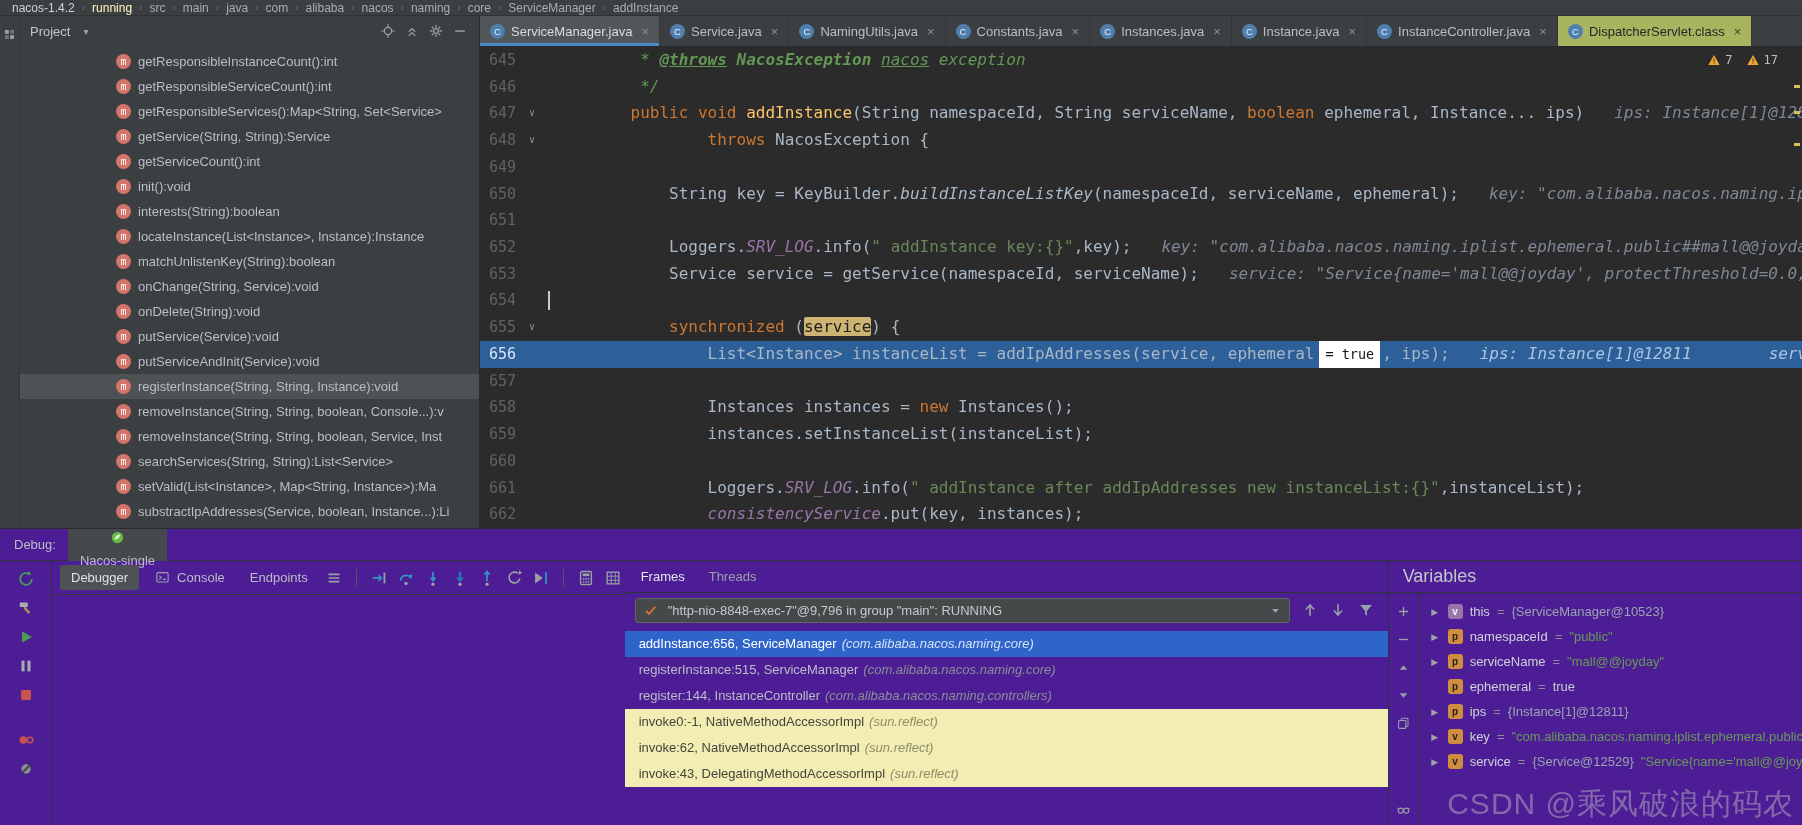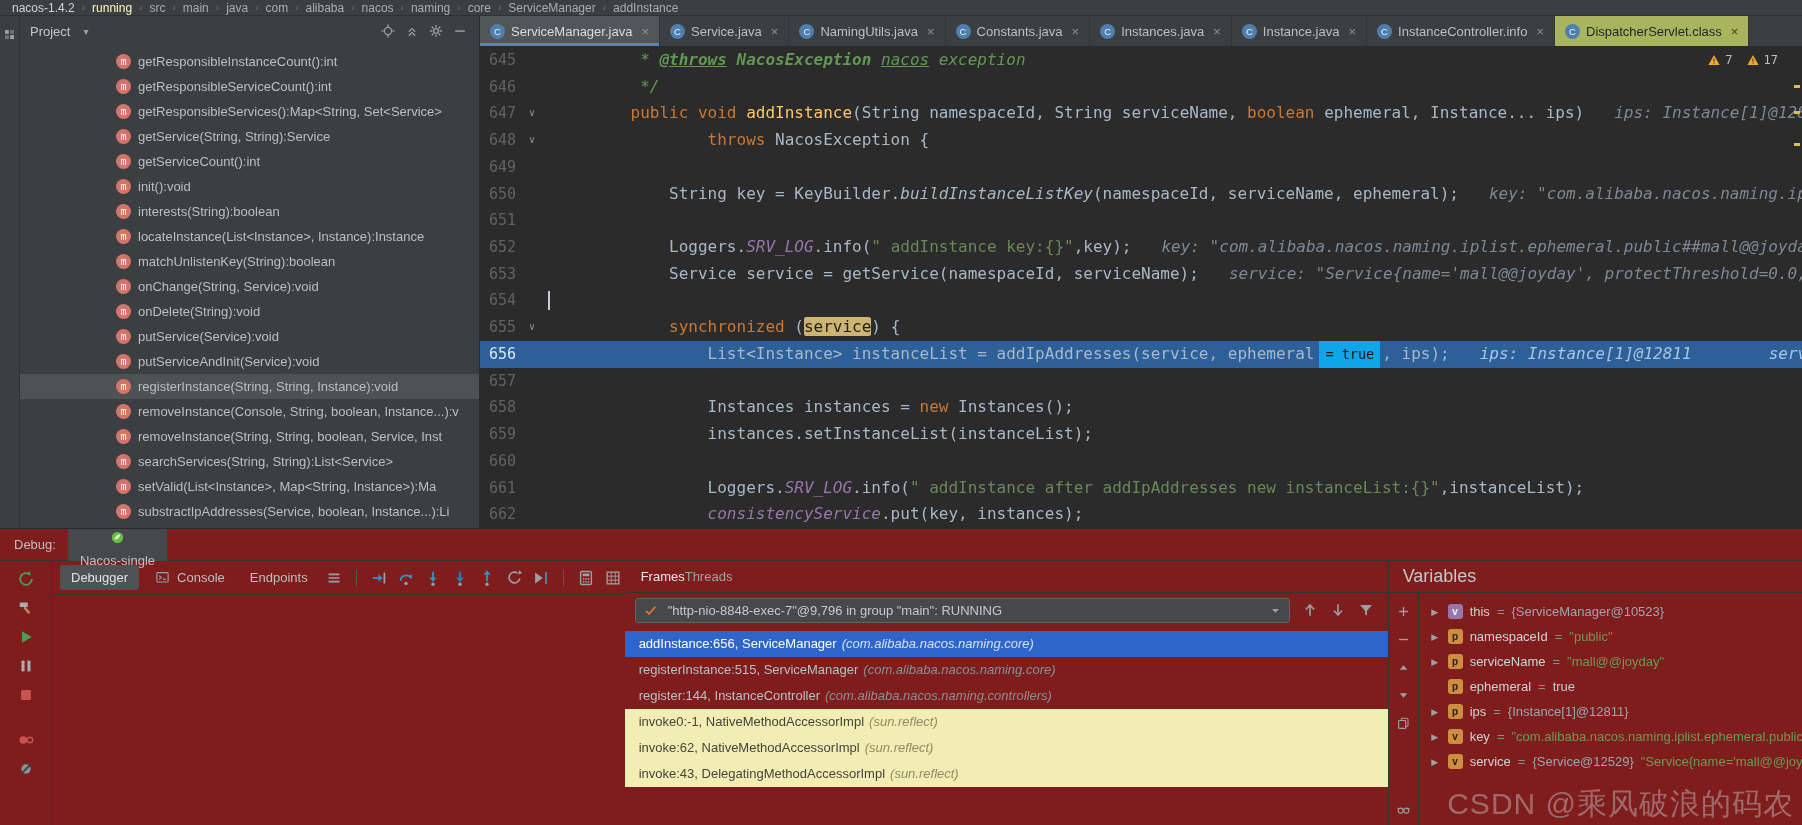--- a/index.html
+++ b/index.html
@@ -55,51 +55,51 @@
   .tok.kw{color:#cc7832;}
   .tok.str{color:#6a8759;}
   .tok.doc{color:#629755;font-style:italic;}
   .tok.doctag{color:#629755;font-style:italic;font-weight:bold;text-decoration:underline;}
   .tok.docb{color:#629755;font-style:italic;font-weight:bold;}
   .tok.docu{color:#629755;font-style:italic;text-decoration:underline;}
   .tok.mdecl{color:#ffc66b;}
   .tok.sfield{color:#9876aa;font-style:italic;}
   .tok.scall{font-style:italic;}
   .tok.hl{background:#cdb472;color:#1d1d1d;border-radius:2px;}
-  .tok.chip{background:#0ea5e9;color:#10161c;border-radius:4px;padding:17px 6px;margin-left:5px;margin-right:2px;font-size:13.5px;}
+  .tok.chip{background:#ffffff;color:#10161c;border-radius:4px;padding:17px 6px;margin-left:5px;margin-right:2px;font-size:13.5px;}
   .hint{color:#7e8894;font-style:italic;margin-left:30px;}
   .cline.exec .hint{color:#aac4e2;}
   .inspections{position:absolute;top:5px;right:24px;display:flex;align-items:center;gap:12px;font-size:12px;color:#bcbec4;z-index:5;}
   .warn{display:flex;align-items:center;gap:3px;}
   .warn .icn{width:16px;height:16px;}
   .warn .icn svg{width:14px;height:14px;}
   .stripe{position:absolute;right:0;top:0;bottom:0;width:10px;}
   .stripe .mark{position:absolute;right:2px;width:6px;height:3px;background:#d9bf55;}
 
   
   .debug{position:absolute;left:0;top:528px;width:100%;height:297px;display:flex;flex-direction:column;
-    border-top:1px solid #282b2d;background:#7f1d1d;}
+    border-top:1px solid #282b2d;background:#4c1d95;}
   .debug-header{height:32px;flex:0 0 auto;display:flex;align-items:center;gap:12px;padding-left:14px;font-size:13px;border-bottom:1px solid #313437;}
   .session-tab{display:flex;align-items:center;gap:6px;padding:0 12px;height:32px;background:#45494b;flex-direction:column;}
   .session-tab .icn{width:18px;height:18px;}
   .session-tab .icn svg{width:15px;height:15px;}
   .session-close{color:#8d9297;font-size:13px;}
   .debug-body{flex:1;display:flex;min-height:0;}
   .dstrip{width:52px;flex:0 0 auto;border-right:1px solid #313437;display:flex;flex-direction:column;align-items:center;padding-top:6px;gap:5px;}
   .dstrip .icn:nth-child(5){margin-bottom:16px;}
   .dmain{flex:1;min-width:0;display:flex;flex-direction:row;}
   .dtoolbar{height:34px;flex:0 0 auto;display:flex;align-items:center;gap:3px;padding-left:8px;border-bottom:1px solid #313437;}
   .dtab{display:flex;align-items:center;gap:6px;padding:5px 11px;border-radius:3px;font-size:13px;color:#bcbec4;}
   .dtab.active{background:#4e5254;color:#e0e2e4;}
   .dtab .icn{width:18px;height:18px;}
   .dtab .icn svg{width:15px;height:15px;}
   .vsep{width:1px;height:18px;background:#55585a;margin:0 7px;}
   .dcontent{flex:1;display:flex;min-height:0;}
   .frames-panel{width:764px;min-width:764px;display:flex;flex-direction:column;border-right:1px solid #313437;}
-  .ftabs{height:32px;flex:0 0 auto;display:flex;align-items:center;padding-left:16px;font-size:13px;color:#9da2a7;border-bottom:1px solid #313437;}
+  .ftabs{height:32px;flex:0 0 auto;display:flex;align-items:center;gap:24px;padding-left:16px;font-size:13px;color:#9da2a7;border-bottom:1px solid #313437;}
   .ftab.active{color:#e6e8ea;}
   .thread-row{height:34px;flex:0 0 auto;display:flex;align-items:center;gap:8px;padding:0 10px;}
   .thread-select{flex:1;height:25px;background:#45494a;border:1px solid #616466;border-radius:3px;display:flex;align-items:center;gap:8px;
     padding:0 4px 0 6px;font-size:13px;color:#c7cacd;overflow:hidden;white-space:nowrap;}
   .thread-select .icn{width:18px;height:18px;}
   .thread-select .icn svg{width:15px;height:15px;}
   .thread-caret{margin-left:auto;}
   .thread-tools{display:flex;gap:4px;}
   .frames-list{flex:1;padding-top:4px;font-size:13px;overflow:hidden;}
   .frow{height:26px;line-height:26px;padding-left:14px;white-space:nowrap;overflow:hidden;color:#bcbec4;}
@@ -254,21 +254,21 @@
           <div class="tree-row">
             <span class="m-icon">m</span>
             <span>putServiceAndInit(Service):void</span>
           </div>
           <div class="tree-row selected">
             <span class="m-icon">m</span>
             <span>registerInstance(String, String, Instance):void</span>
           </div>
           <div class="tree-row">
             <span class="m-icon">m</span>
-            <span>removeInstance(Console, String, boolean, Instance...):v</span>
+            <span>removeInstance(String, String, boolean, Console...):v</span>
           </div>
           <div class="tree-row">
             <span class="m-icon">m</span>
             <span>removeInstance(String, String, boolean, Service, Inst</span>
           </div>
           <div class="tree-row">
             <span class="m-icon">m</span>
             <span>searchServices(String, String):List&lt;Service&gt;</span>
           </div>
           <div class="tree-row">
@@ -309,21 +309,21 @@
             <span>Instances.java</span>
             <span class="tab-close">×</span>
           </div>
           <div class="tab">
             <span class="class-icon">C</span>
             <span>Instance.java</span>
             <span class="tab-close">×</span>
           </div>
           <div class="tab">
             <span class="class-icon">C</span>
-            <span>InstanceController.info</span>
+            <span>InstanceController.java</span>
             <span class="tab-close">×</span>
           </div>
           <div class="tab library">
             <span class="class-icon">C</span>
             <span>DispatcherServlet.class</span>
             <span class="tab-close">×</span>
           </div>
         </div>
       <div class="editor-body">
         <div class="gutter" id="gutter">

